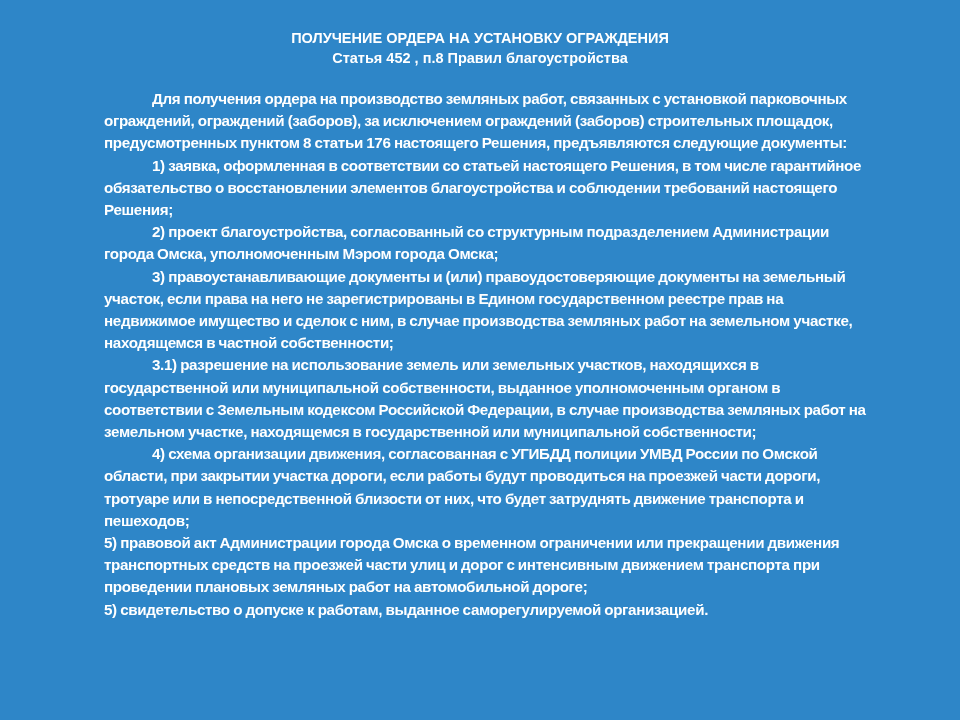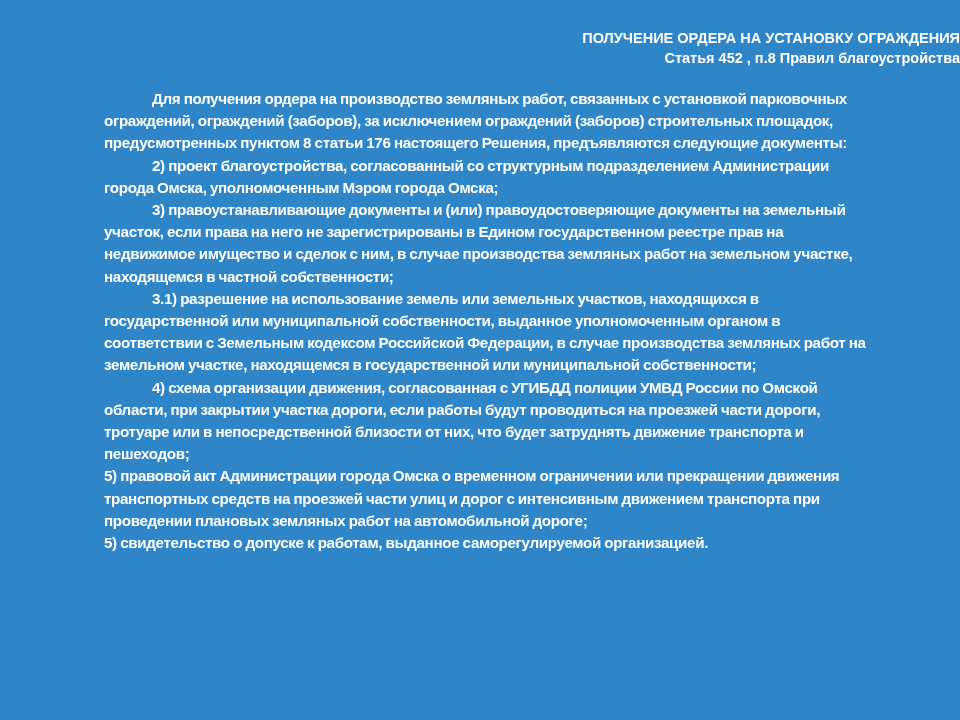--- a/index.html
+++ b/index.html
@@ -18,21 +18,21 @@
     .slide {
       position: absolute;
       left: 0; top: 0;
       width: 960px;
       height: 720px;
     }
     .title {
       position: absolute;
       left: 0;
       width: 960px;
-      text-align: right;
+      text-align: center;
       font-weight: bold;
       font-size: 14.5px;
       line-height: 20px;
     }
     .title.line1 { top: 28px; }
     .title.line2 { top: 48px; }
     .body-text {
       position: absolute;
       left: 104px;
       top: 88px;
@@ -53,20 +53,21 @@
   </style>
 </head>
 <body>
 
 <div class="slide">
   <div class="title line1">ПОЛУЧЕНИЕ ОРДЕРА НА УСТАНОВКУ ОГРАЖДЕНИЯ</div>
   <div class="title line2">Статья 452 , п.8 Правил благоустройства</div>
 
   <div class="body-text">
     <p class="para">Для получения ордера на производство земляных работ, связанных с установкой парковочных ограждений, ограждений (заборов), за исключением ограждений (заборов) строительных площадок, предусмотренных  пунктом 8 статьи 176 настоящего Решения, предъявляются следующие документы:</p>
+    <p class="para">1) заявка, оформленная в соответствии со статьей настоящего Решения, в том числе гарантийное обязательство о восстановлении элементов благоустройства и соблюдении требований настоящего Решения;</p>
     <p class="para">2) проект благоустройства, согласованный со структурным подразделением Администрации города Омска, уполномоченным Мэром города Омска;</p>
     <p class="para">3) правоустанавливающие документы и (или) правоудостоверяющие документы на земельный участок, если права на него не зарегистрированы в Едином государственном реестре прав на недвижимое имущество и сделок с ним, в случае производства земляных работ на земельном участке, находящемся в частной собственности;</p>
     <p class="para">3.1) разрешение на использование земель или земельных участков, находящихся в государственной или муниципальной собственности, выданное уполномоченным органом в соответствии с Земельным  кодексом Российской Федерации, в случае производства земляных работ на земельном участке, находящемся в государственной или муниципальной собственности;</p>
     <p class="para">4) схема организации движения, согласованная с УГИБДД полиции УМВД России по Омской области, при закрытии участка дороги, если работы будут проводиться на проезжей части дороги, тротуаре или в непосредственной близости от них, что будет затруднять движение транспорта и пешеходов;</p>
     <p class="para center">5) правовой акт Администрации города Омска о временном ограничении или прекращении движения транспортных средств на проезжей части улиц и дорог с интенсивным движением транспорта при проведении плановых земляных работ на автомобильной дороге;</p>
     <p class="para center">5) свидетельство о допуске к работам, выданное саморегулируемой организацией.</p>
   </div>
 </div>
 
 </body></html>

